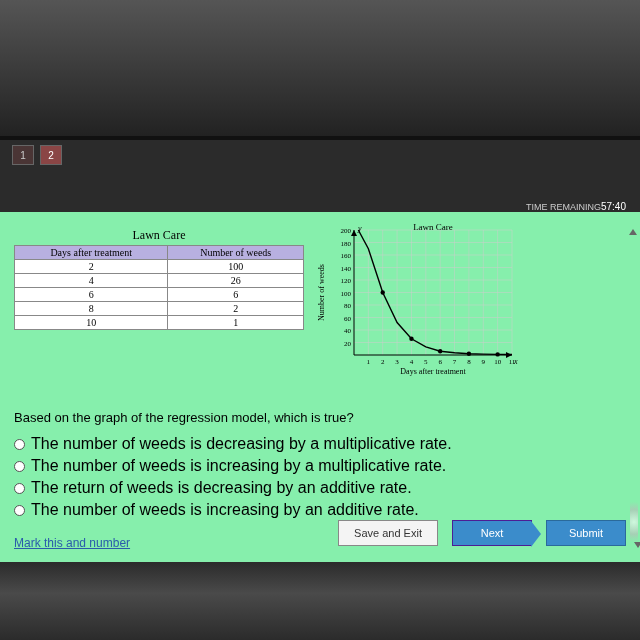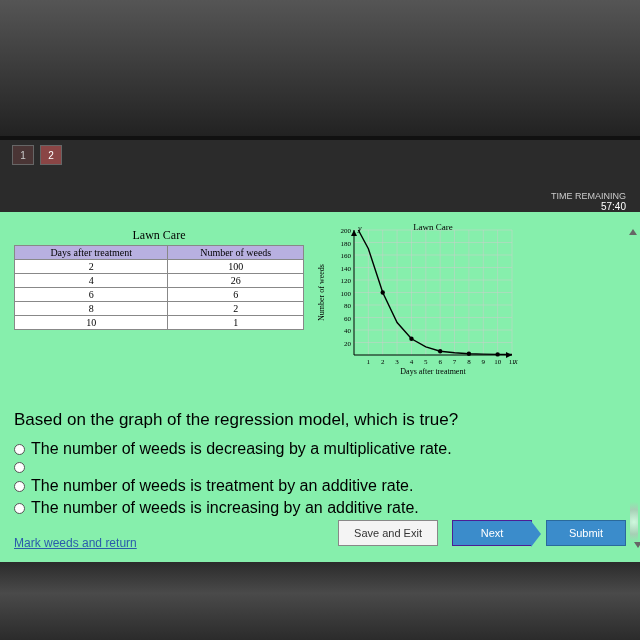--- a/index.html
+++ b/index.html
@@ -37,40 +37,40 @@
     }
     .num-btn.active { background: #8a4545; color:#fff; }
     .timer-row {
       background: #2b2b2b;
       height: 42px;
       display: flex;
       justify-content: flex-end;
       padding-right: 14px;
       color: #ccc;
       font-size: 9px;
-      flex-direction: column;
+      flex-direction: row;
       align-items: flex-end;
     }
     .timer-row .time { font-size: 10px; color:#fff; }
     .content {
       background: #86efac;
       height: 350px;
       padding: 8px 12px 8px 14px;
       position: relative;
       overflow: hidden;
     }
     .top-area { display:flex; gap:8px; }
     .table-wrap { flex: 0 0 290px; }
     .tbl-title { text-align:center; font-size:12px; padding: 8px 0 2px; font-family: "Times New Roman", serif; }
     table { border-collapse: collapse; width: 100%; font-size: 10px; background:#fff; }
     th, td { border: 1px solid #888; text-align:center; padding:1px 4px; font-family:"Times New Roman",serif; }
     th { background: #b8b0e0; font-weight: normal; }
     .chart-wrap { flex: 0 0 210px; position:relative; font-size:8px; font-family:"Times New Roman",serif; }
     .chart-svg { display:block; }
-    .question { font-size: 17px; margin-top: 20px; }
+    .question { font-size: 13px; margin-top: 20px; }
     .options { margin-top:10px; }
     .opt { display:flex; align-items:center; gap:6px; font-size:16px; margin-bottom:4px; }
     .radio { width:11px; height:11px; border-radius:50%; border:1px solid #555; background:#fff; display:inline-block; }
     .mark-link { position:absolute; bottom:12px; left:14px; font-size:12px; color:#2a5cab; text-decoration: underline; cursor:pointer; }
     .btn-row { position:absolute; bottom:16px; right:14px; display:flex; gap:14px; align-items:center; }
     .btn { height:26px; font-size:11px; display:flex; align-items:center; justify-content:center; cursor:pointer; border:1px solid #888; }
     .btn.save { width:100px; background:#f4f4f4; color:#333; }
     .btn.next { width:80px; background:#3b8ccb; color:#fff; border:1px solid #4c1d95; position:relative; }
     .btn.next::after{content:""; position:absolute; right:-10px; top:0; border-left:10px solid #3b8ccb; border-top:13px solid transparent; border-bottom:13px solid transparent;}
     .btn.submit { width:80px; background:#3b8ccb; color:#fff; border:1px solid #2a6a9b; }
@@ -201,32 +201,33 @@
 
   <div class="question">Based on the graph of the regression model, which is true?</div>
 
   <div class="options" id="opts">
       <div class="opt">
         <span class="radio"></span>
         <span>The number of weeds is decreasing by a multiplicative rate.</span>
       </div>
       <div class="opt">
         <span class="radio"></span>
-      </div>
-      <div class="opt">
-        <span class="radio"></span>
-        <span>The number of weeds is treatment by an additive rate.</span>
+        <span>The number of weeds is increasing by a multiplicative rate.</span>
+      </div>
+      <div class="opt">
+        <span class="radio"></span>
+        <span>The return of weeds is decreasing by an additive rate.</span>
       </div>
       <div class="opt">
         <span class="radio"></span>
         <span>The number of weeds is increasing by an additive rate.</span>
       </div>
     </div>
 
-  <a class="mark-link">Mark weeds and return</a>
+  <a class="mark-link">Mark this and number</a>
 
   <div class="btn-row">
     <div class="btn save">Save and Exit</div>
     <div class="btn next">Next</div>
     <div class="btn submit">Submit</div>
   </div>
 
   <div class="caret down"><svg viewBox="0 0 10 16">
         <path d="M1 5 L5 11 L9 5" fill="#666"></path>
       </svg></div>

